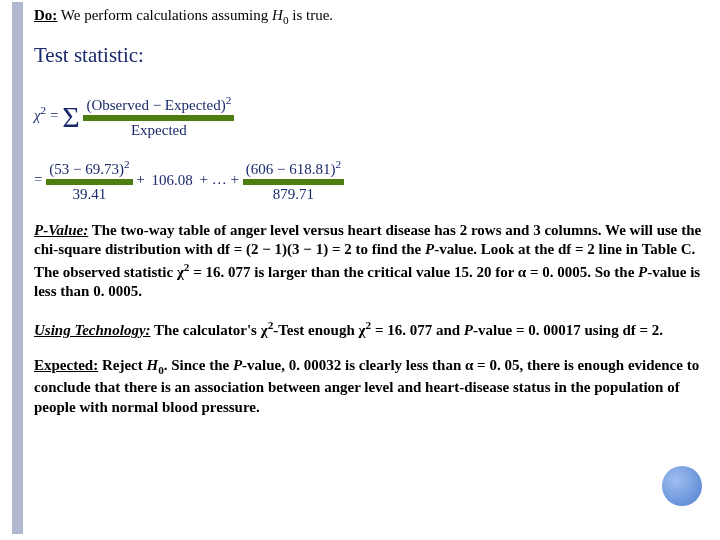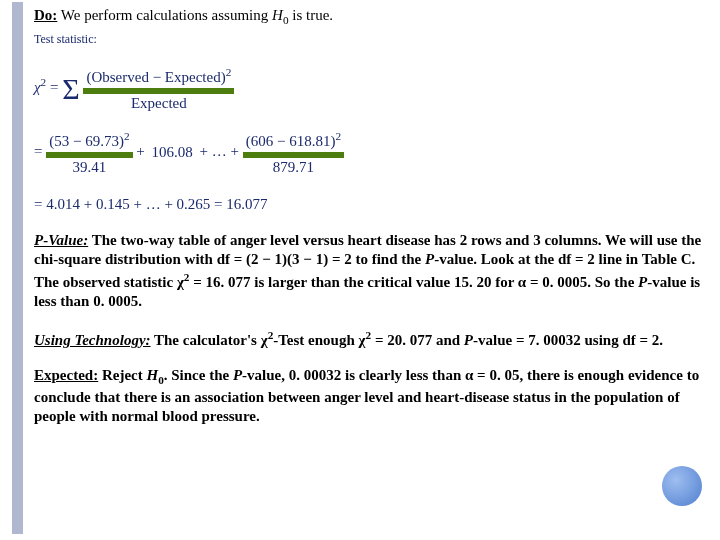--- a/index.html
+++ b/index.html
@@ -47,22 +47,22 @@
     line-height: 1.3;
     color: #000;
   }
   .formula-block {
     color: #1a2a6c;
     font-family: "Times New Roman", serif;
   }
   .ts-label {
     display: inline-block;
     vertical-align: middle;
-    font-size: 12px;
-    margin-top: 4px;
+    font-size: 21px;
+    margin-top: 14px;
     margin-bottom: 8px;
   }
   .frac {
     display: inline-block;
     vertical-align: middle;
     text-align: center;
   }
   .frac .num {
     display: block;
     padding: 0 3px;
@@ -98,21 +98,21 @@
 
 <div class="content">
 
   <div>
     <b><span class="u">Do:</span></b><span> We perform calculations assuming </span><span class="i">H</span><sub>0</sub><span> is true.</span>
   </div>
 
   <div class="formula-block">
     <div class="ts-label">Test statistic:</div>
 
-    <div class="eq-row" style="margin-top:10px;">
+    <div class="eq-row" style="margin-top:16px;">
       <span class="chi">χ</span><sup>2</sup><span> = </span><span class="sigma">Σ</span>
       <span class="frac">
         <span class="num"><span>(Observed − Expected)</span><sup>2</sup></span>
         <span class="den">Expected</span>
       </span>
     </div>
 
     <div class="eq-row" style="margin-top:16px;">
       <span>= </span>
       <span class="frac">
@@ -123,28 +123,27 @@
       <span class="frac">
         <span class="den">106.08</span>
       </span>
       <span> + … + </span>
       <span class="frac">
         <span class="num"><span>(606 − 618.81)</span><sup>2</sup></span>
         <span class="den">879.71</span>
       </span>
     </div>
 
-    <div class="eq-row" style="margin-top:18px;">= 4.014 + 0.145 + … + 0.265 = 16.077</div>
   </div>
 
   <div class="para">
     <b><span class="i u">P-Value:</span></b><span> The two-way table of anger level versus heart disease has 2 rows and 3 columns. We will use the chi-square distribution with df = (2 − 1)(3 − 1) = 2 to find the </span><span class="i">P</span><span>-value. Look at the df = 2 line in Table C. The observed statistic </span><span>χ</span><sup>2</sup><span> = 16. 077 is larger than the critical value 15. 20 for α = 0. 0005. So the </span><span class="i">P</span><span>-value is less than 0. 0005.</span>
   </div>
 
   <div class="para">
-    <b><span class="i u">Using Technology:</span></b><span> The calculator's </span><span>χ</span><sup>2</sup><span>-Test enough </span><span>χ</span><sup>2</sup><span> = 20. 077 and </span><span class="i">P</span><span>-value = 7. 00032 using df = 2.</span>
+    <b><span class="i u">Using Technology:</span></b><span> The calculator's </span><span>χ</span><sup>2</sup><span>-Test enough </span><span>χ</span><sup>2</sup><span> = 16. 077 and </span><span class="i">P</span><span>-value = 0. 00017 using df = 2.</span>
   </div>
 
   <div class="para">
     <b><span class="u">Expected:</span></b><span> Reject </span><span class="i">H</span><sub>0</sub><span>. Since the </span><span class="i">P</span><span>-value, 0. 00032 is clearly less than α = 0. 05, there is enough evidence to conclude that there is an association between anger level and heart-disease status in the population of people with normal blood pressure.</span>
   </div>
 
 </div>
 
 </body></html>

